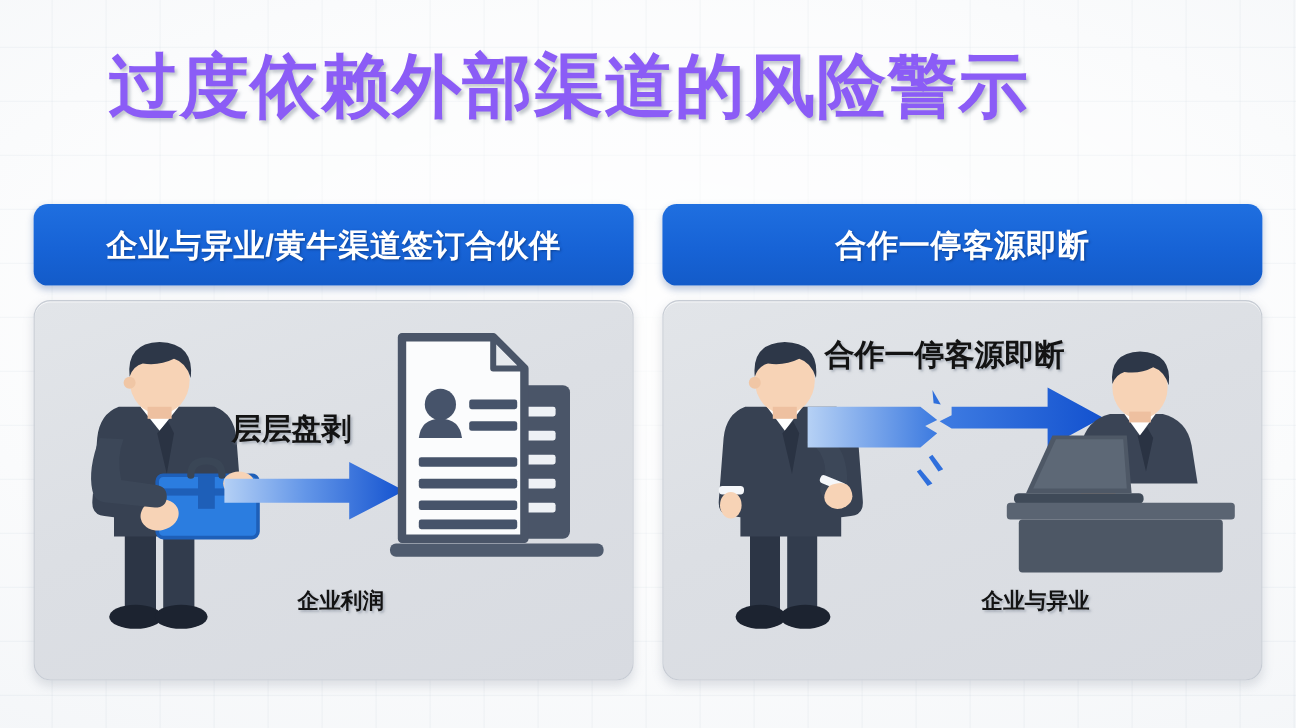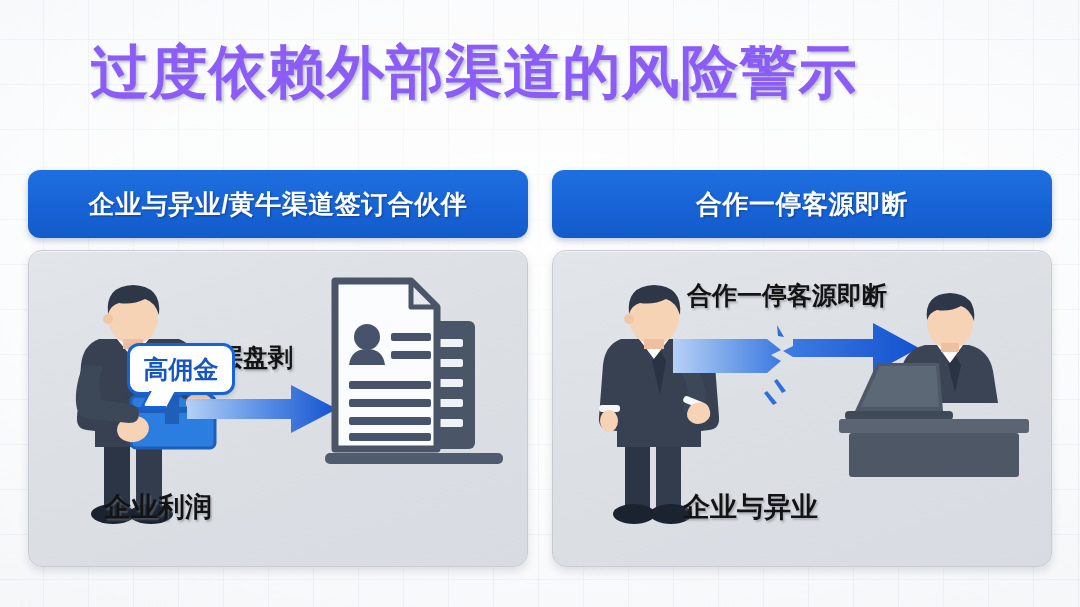--- a/index.html
+++ b/index.html
@@ -64,22 +64,22 @@
     background:linear-gradient(160deg,#e2e5e9 0%,#dcdfe4 45%,#d8dbe1 100%);
     border:1px solid #c7ccd4;
     box-shadow:0 4px 9px rgba(100,110,130,.20), inset 0 1px 0 rgba(255,255,255,.6);
     position:relative;
     overflow:hidden;
   }
 
   .caption{
     position:absolute;
     width:100%;
-    text-align:left;
-    font-size:27px;
+    text-align:center;
+    font-size:18px;
     font-weight:bold;
     color:#131313;
     text-shadow:1.5px 1.5px 2px rgba(120,130,145,.5);
     white-space:nowrap;
   }
   .small-label{
     position:absolute;
     font-size:25px;
     font-weight:bold;
     color:#131313;
@@ -162,24 +162,20 @@
           <path d="M112 115 q0 -12 13 -12 q13 0 13 12" fill="none" stroke="#3a4656" stroke-width="6" stroke-linecap="round"></path>
         </g>
 
         <ellipse cx="86" cy="148" rx="16" ry="13" fill="#f7d3b6" transform="rotate(-12 86 148)"></ellipse>
         <ellipse cx="152" cy="122" rx="13" ry="10" fill="#f7d3b6"></ellipse>
 
         <path d="M36 84 q-10 26 -6 44 q2 10 14 10 l38 4 q10 0 10 -9 q0 -9 -10 -10 l-28 -4 q-4 -20 2 -34 z" fill="#3c4758"></path>
       </svg>
     </div>
 
-    <div id="commission-bubble">
-      <span class="bubble-text">高佣金</span>
-      <span class="tail"></span>
-    </div>
 
     <div class="small-label" style="left:164px; top:90px;">层层盘剥</div>
 
     <div class="fig" style="left:158px; top:134px;">
       <svg width="150" height="48" viewBox="0 0 150 48">
         <defs>
           <linearGradient id="gradArrowL" x1="0" y1="0" x2="1" y2="0">
             <stop offset="0%" stop-color="#b4d0f5"></stop>
             <stop offset="45%" stop-color="#6396e8"></stop>
             <stop offset="100%" stop-color="#1352cf"></stop>

